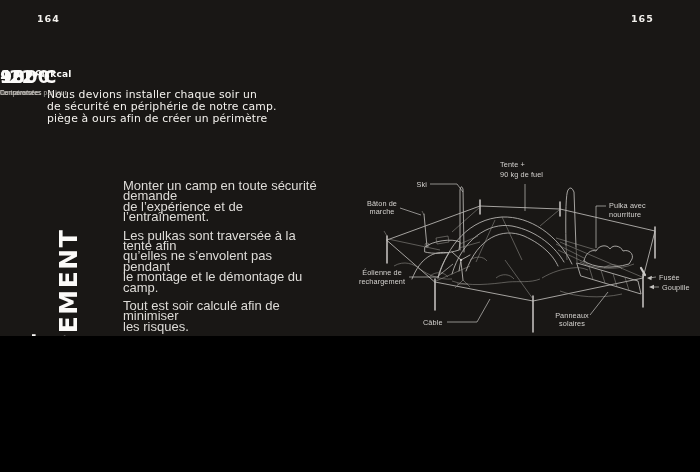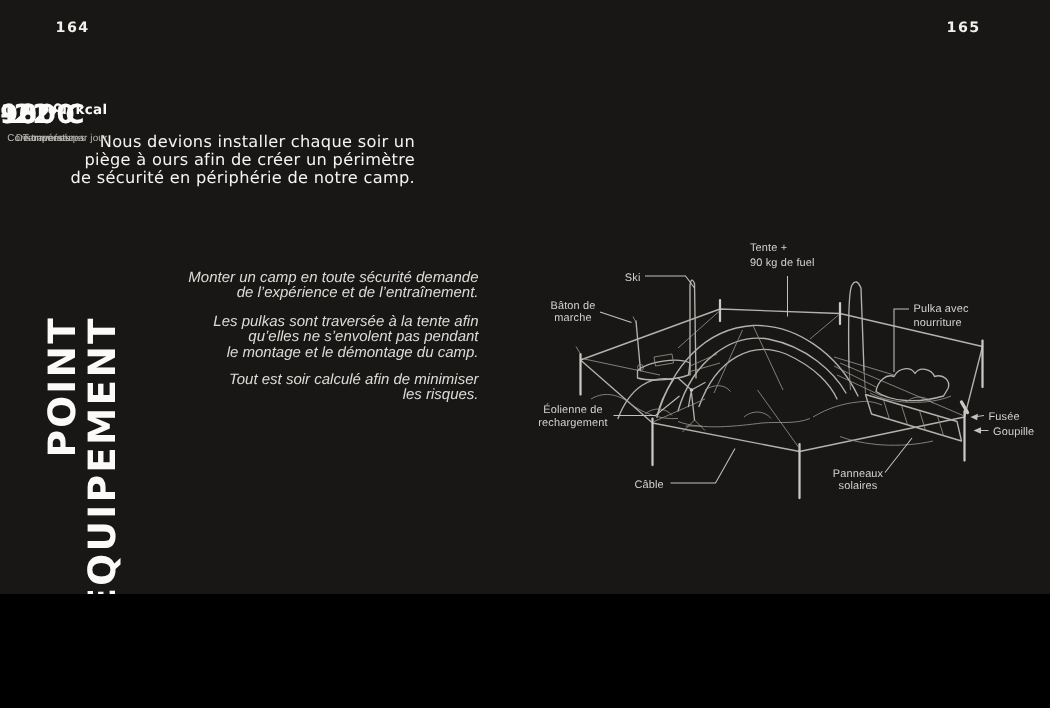--- a/index.html
+++ b/index.html
@@ -1,19 +1,19 @@
 <!DOCTYPE html>
 <html><head>
 <meta charset="utf-8">
 <style>
   html,body{margin:0;padding:0;background:#000;}
   .page{
-    position:relative; width:700px; height:396px;
+    position:relative; width:700px; height:336px;
     background:#191715; overflow:hidden;
-    font-family:"Liberation Sans",sans-serif; color:#e8e6e2;text-align:right;
+    font-family:"Liberation Sans",sans-serif; color:#e8e6e2;
   }
   .page-num{
     position:absolute; top:13px;
     font-family:"DejaVu Sans",sans-serif; font-weight:bold;
     font-size:9.5px; letter-spacing:1px; color:#f2f0ec;
   }
   .page-num.left{left:37px;}
   .page-num.right{left:631px;}
 
   .headline{
@@ -26,21 +26,21 @@
   .vertical-title{
     position:absolute; left:29px; top:211px; height:216px;
     writing-mode:vertical-rl; transform:rotate(180deg);
     font-family:"DejaVu Sans",sans-serif; font-weight:bold;
     font-size:25px; line-height:26.5px; letter-spacing:1.5px;
     color:#fbfaf8;
   }
 
   .body-copy{
     position:absolute; left:123px; top:181px; width:196px;
-    font-size:10px; line-height:10.4px; color:#dedcd8;font-style:italic;
+    font-size:13px; line-height:10.4px; color:#dedcd8;
   }
   .body-copy p{margin:0 0 8px 0; white-space:pre-line;}
 
   .stat{position:absolute; top:66px;}
   .stat:nth-of-type(1){left:395px;}
   .stat:nth-of-type(2){left:458px;}
   .stat:nth-of-type(3){left:533px;}
   .stat:nth-of-type(4){left:616px;}
   .stat-value{
     font-family:"DejaVu Sans",sans-serif; font-weight:bold;
@@ -69,22 +69,22 @@
 </head>
 <body>
 
 <div class="page">
 
   <div class="page-num left">164</div>
   <div class="page-num right">165</div>
 
   <div class="headline">
     <div>Nous devions installer chaque soir un</div>
+    <div>de sécurité en périphérie de notre camp.</div>
     <div>piège à ours afin de créer un périmètre</div>
-    <div>de sécurité en périphérie de notre camp.</div>
   </div>
 
   <div class="vertical-title">
     <div>POINT</div>
     <div>ÉQUIPEMENT</div>
   </div>
 
   <div class="body-copy">
     <p>Monter un camp en toute sécurité demande
 de l’expérience et de l’entraînement.</p>

